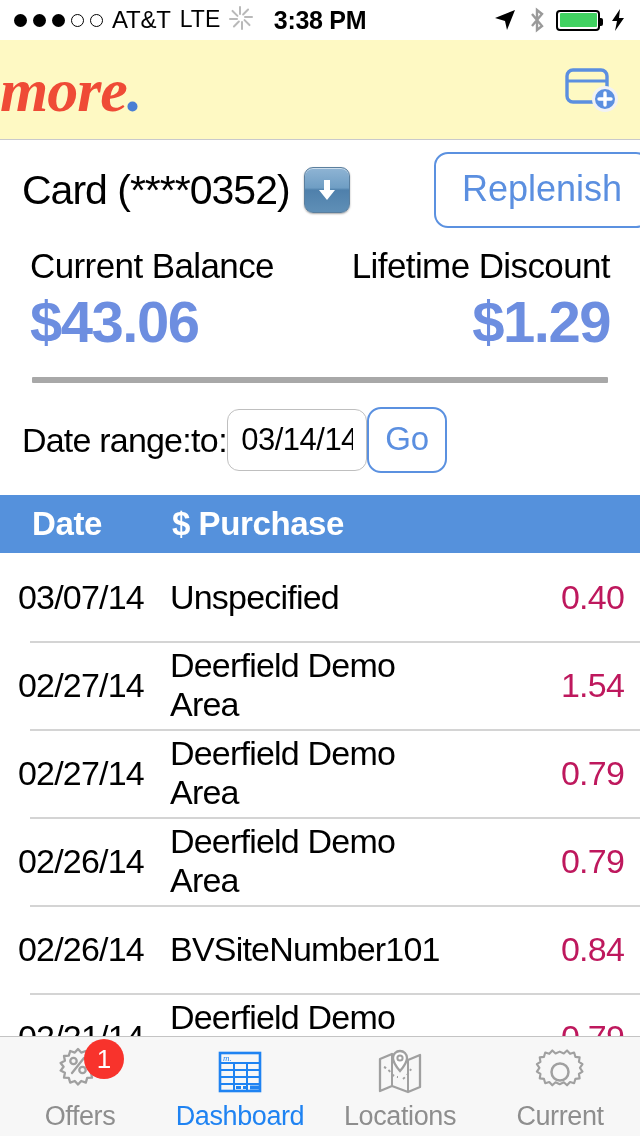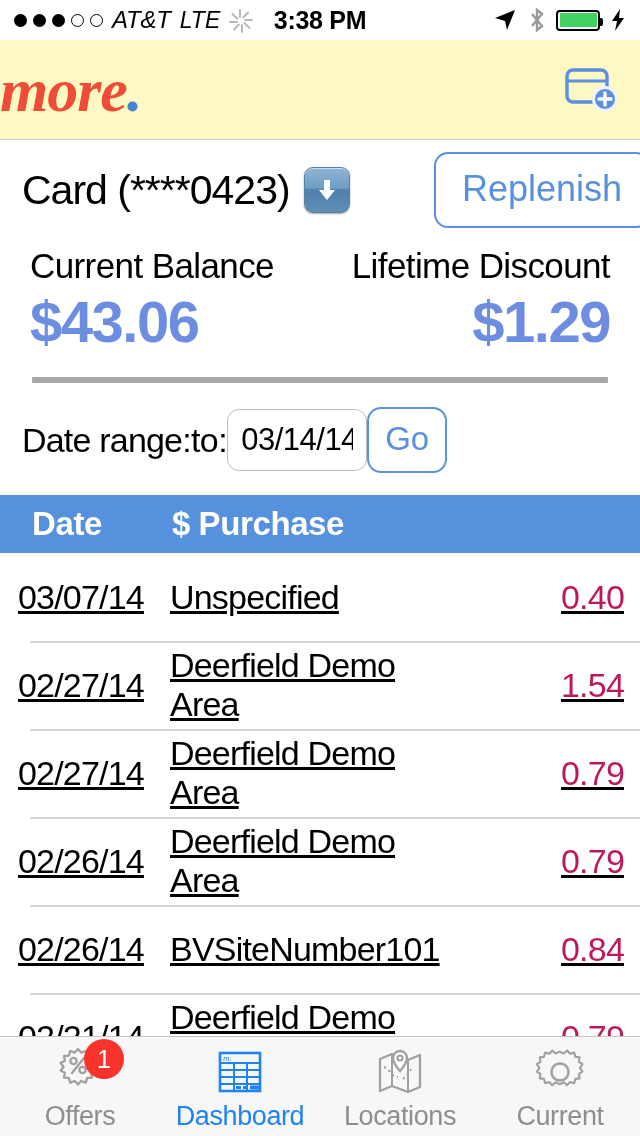--- a/index.html
+++ b/index.html
@@ -11,21 +11,21 @@
     -webkit-font-smoothing:antialiased;
     overflow:hidden;
   }
   .phone { position:relative; width:640px; height:1136px; background:#fff; }
 
   
   .statusbar {
     height:40px; background:#ffffff; display:flex; align-items:center;
     padding:0 14px; position:relative;
   }
-  .sb-left { display:flex; align-items:center; gap:9px;font-style:italic; }
+  .sb-left { display:flex; gap:9px; }
   .dots { display:flex; align-items:center; gap:6px; }
   .dot { width:13px; height:13px; border-radius:50%; background:#000; }
   .dot.hollow { background:transparent; border:1.6px solid #000; }
   .carrier { font-size:24px; letter-spacing:-0.2px; }
   .lte { font-size:23px; letter-spacing:0px; }
   .spinner { position:relative; width:22px; height:22px; }
   .spinner span {
     position:absolute; left:50%; top:50%; width:2px; height:9px;
     background:#b9b9b9; border-radius:1px; transform-origin:1px 1px;
   }
@@ -113,21 +113,21 @@
     background:#5591dc; color:#fff; display:flex; align-items:center;
     height:58px; font-weight:bold; font-size:33px; letter-spacing:-0.4px;
   }
   .c-date { width:170px; padding-left:32px; }
   .c-loc  { flex:1; padding-left:0px; }
   .c-amt  { width:190px; text-align:right; padding-right:16px; }
 
   .tbody { }
   .trow {
     display:flex; align-items:center; height:88px;
-    font-size:34px; letter-spacing:-0.8px; position:relative;text-decoration:underline;
+    font-size:34px; letter-spacing:-0.8px; position:relative;
   }
   .trow + .trow::before {
     content:""; position:absolute; top:0; left:30px; right:0; height:1.5px; background:#d4d4d4;
   }
   .trow .c-date { width:170px; padding-left:18px; }
   .trow .c-loc  { padding-left:0; }
   .trow .c-amt  { color:#be185d; text-align:right; padding-right:16px; width:190px; }
 
   
   .tabbar {
@@ -201,21 +201,21 @@
         <rect x="2" y="4" width="40" height="32" rx="6" fill="none" stroke="#5b8fe0" stroke-width="3.4"></rect>
         <line x1="3" y1="15" x2="41" y2="15" stroke="#5b8fe0" stroke-width="3.2"></line>
         <circle cx="40" cy="33" r="11.5" fill="#5b8fe0" stroke="#f1f2f5" stroke-width="3"></circle>
         <line x1="34" y1="33" x2="46" y2="33" stroke="#fff" stroke-width="3.4" stroke-linecap="round"></line>
         <line x1="40" y1="27" x2="40" y2="39" stroke="#fff" stroke-width="3.4" stroke-linecap="round"></line>
       </svg>
     </div>
   </div>
 
   <div class="cardrow">
-    <span class="cardlabel">Card (****0423)</span>
+    <span class="cardlabel">Card (****0352)</span>
     <div class="dropbtn">
       <svg width="26" height="26" viewBox="0 0 26 26">
         <path d="M10 3 L16 3 L16 13 L21 13 L13 23 L5 13 L10 13 Z" fill="#fff"></path>
       </svg>
     </div>
     <button class="replenish">Replenish</button>
   </div>
 
   <div class="balances">
     <div class="balcell">

